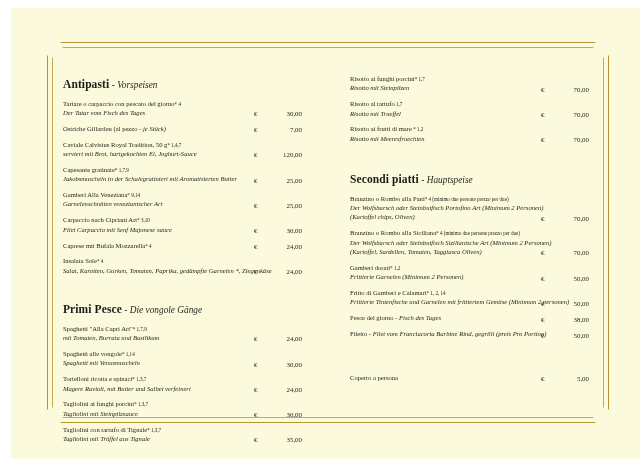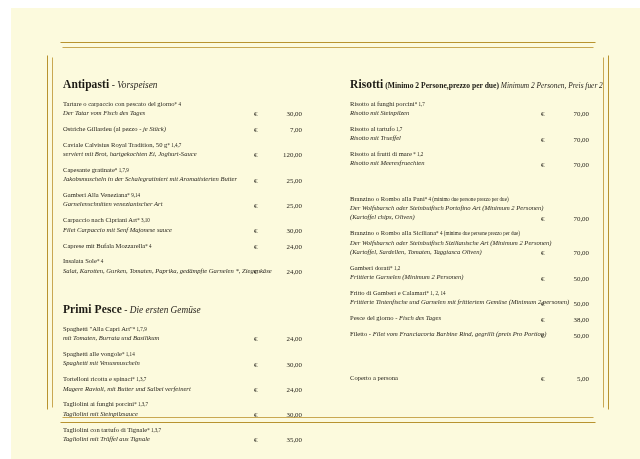--- a/index.html
+++ b/index.html
@@ -198,21 +198,21 @@
           </div>
           <div class="item">
             <div class="item-text">
               <div class="it"><span>Insalata Sole</span><span class="sup">* 4</span></div>
               <div class="de">Salat, Karotten, Gurken, Tomaten, Paprika, gedämpfte Garnelen *, Ziegenkäse</div>
             </div>
             <div class="price"><span class="cur">€</span><span class="amt">24,00</span></div>
           </div>
         </div>
         <div class="section section-primi">
-          <div class="section-head"><span class="sec-title">Primi Pesce</span><span class="sec-dash"> - </span><span class="sec-sub">Die ersten Gemüse</span></div>
+          <div class="section-head"><span class="sec-title">Primi Pesce</span><span class="sec-dash"> - </span><span class="sec-sub">Die vongole Gänge</span></div>
           <div class="item">
             <div class="item-text">
               <div class="it"><span>Spaghetti "Alla Capri Art"</span><span class="sup">* 1,7,9</span></div>
               <div class="de">mit Tomaten, Burrata und Basilikum</div>
             </div>
             <div class="price"><span class="cur">€</span><span class="amt">24,00</span></div>
           </div>
           <div class="item">
             <div class="item-text">
               <div class="it"><span>Spaghetti alle vongole</span><span class="sup">* 1,14</span></div>
@@ -238,21 +238,20 @@
             <div class="item-text">
               <div class="it"><span>Tagliolini con tartufo di Tignale</span><span class="sup">* 1,3,7</span></div>
               <div class="de">Tagliolini mit Trüffel aus Tignale</div>
             </div>
             <div class="price"><span class="cur">€</span><span class="amt">35,00</span></div>
           </div>
         </div>
       </div>
     <div class="col col-right" id="col-right">
         <div class="section">
-          <div class="section-head"><span class="sec-title">Risotti</span><span class="sec-note"> (Minimo 2 Persone,prezzo per due)</span><span class="sec-sub-small">  Minimum 2 Personen, Preis fuer 2</span></div>
           <div class="item">
             <div class="item-text">
               <div class="it"><span>Risotto ai funghi porcini</span><span class="sup">* 1,7</span></div>
               <div class="de">Risotto mit Steinpilzen</div>
             </div>
             <div class="price"><span class="cur">€</span><span class="amt">70,00</span></div>
           </div>
           <div class="item">
             <div class="item-text">
               <div class="it"><span>Risotto al tartufo</span><span class="sup"> 1,7</span></div>
@@ -262,20 +261,21 @@
           </div>
           <div class="item">
             <div class="item-text">
               <div class="it"><span>Risotto ai frutti di mare</span><span class="sup"> * 1,2</span></div>
               <div class="de">Risotto mit Meeresfruechten</div>
             </div>
             <div class="price"><span class="cur">€</span><span class="amt">70,00</span></div>
           </div>
         </div>
         <div class="section section-secondi">
+          <div class="section-head"><span class="sec-title">Secondi piatti</span><span class="sec-dash"> - </span><span class="sec-sub">Hauptspeise</span></div>
           <div class="item">
             <div class="item-text">
               <div class="it"><span>Branzino o Rombo alla Pani</span><span class="sup">* 4   (minimo due persone prezzo per due)</span></div>
               <div class="de">Der Wolfsbarsch oder Steinbutfisch Portofino Art (Minimum 2 Personen)</div>
               <div class="de">(Kartoffel chips, Oliven)</div>
             </div>
             <div class="price"><span class="cur">€</span><span class="amt">70,00</span></div>
           </div>
           <div class="item">
             <div class="item-text">

